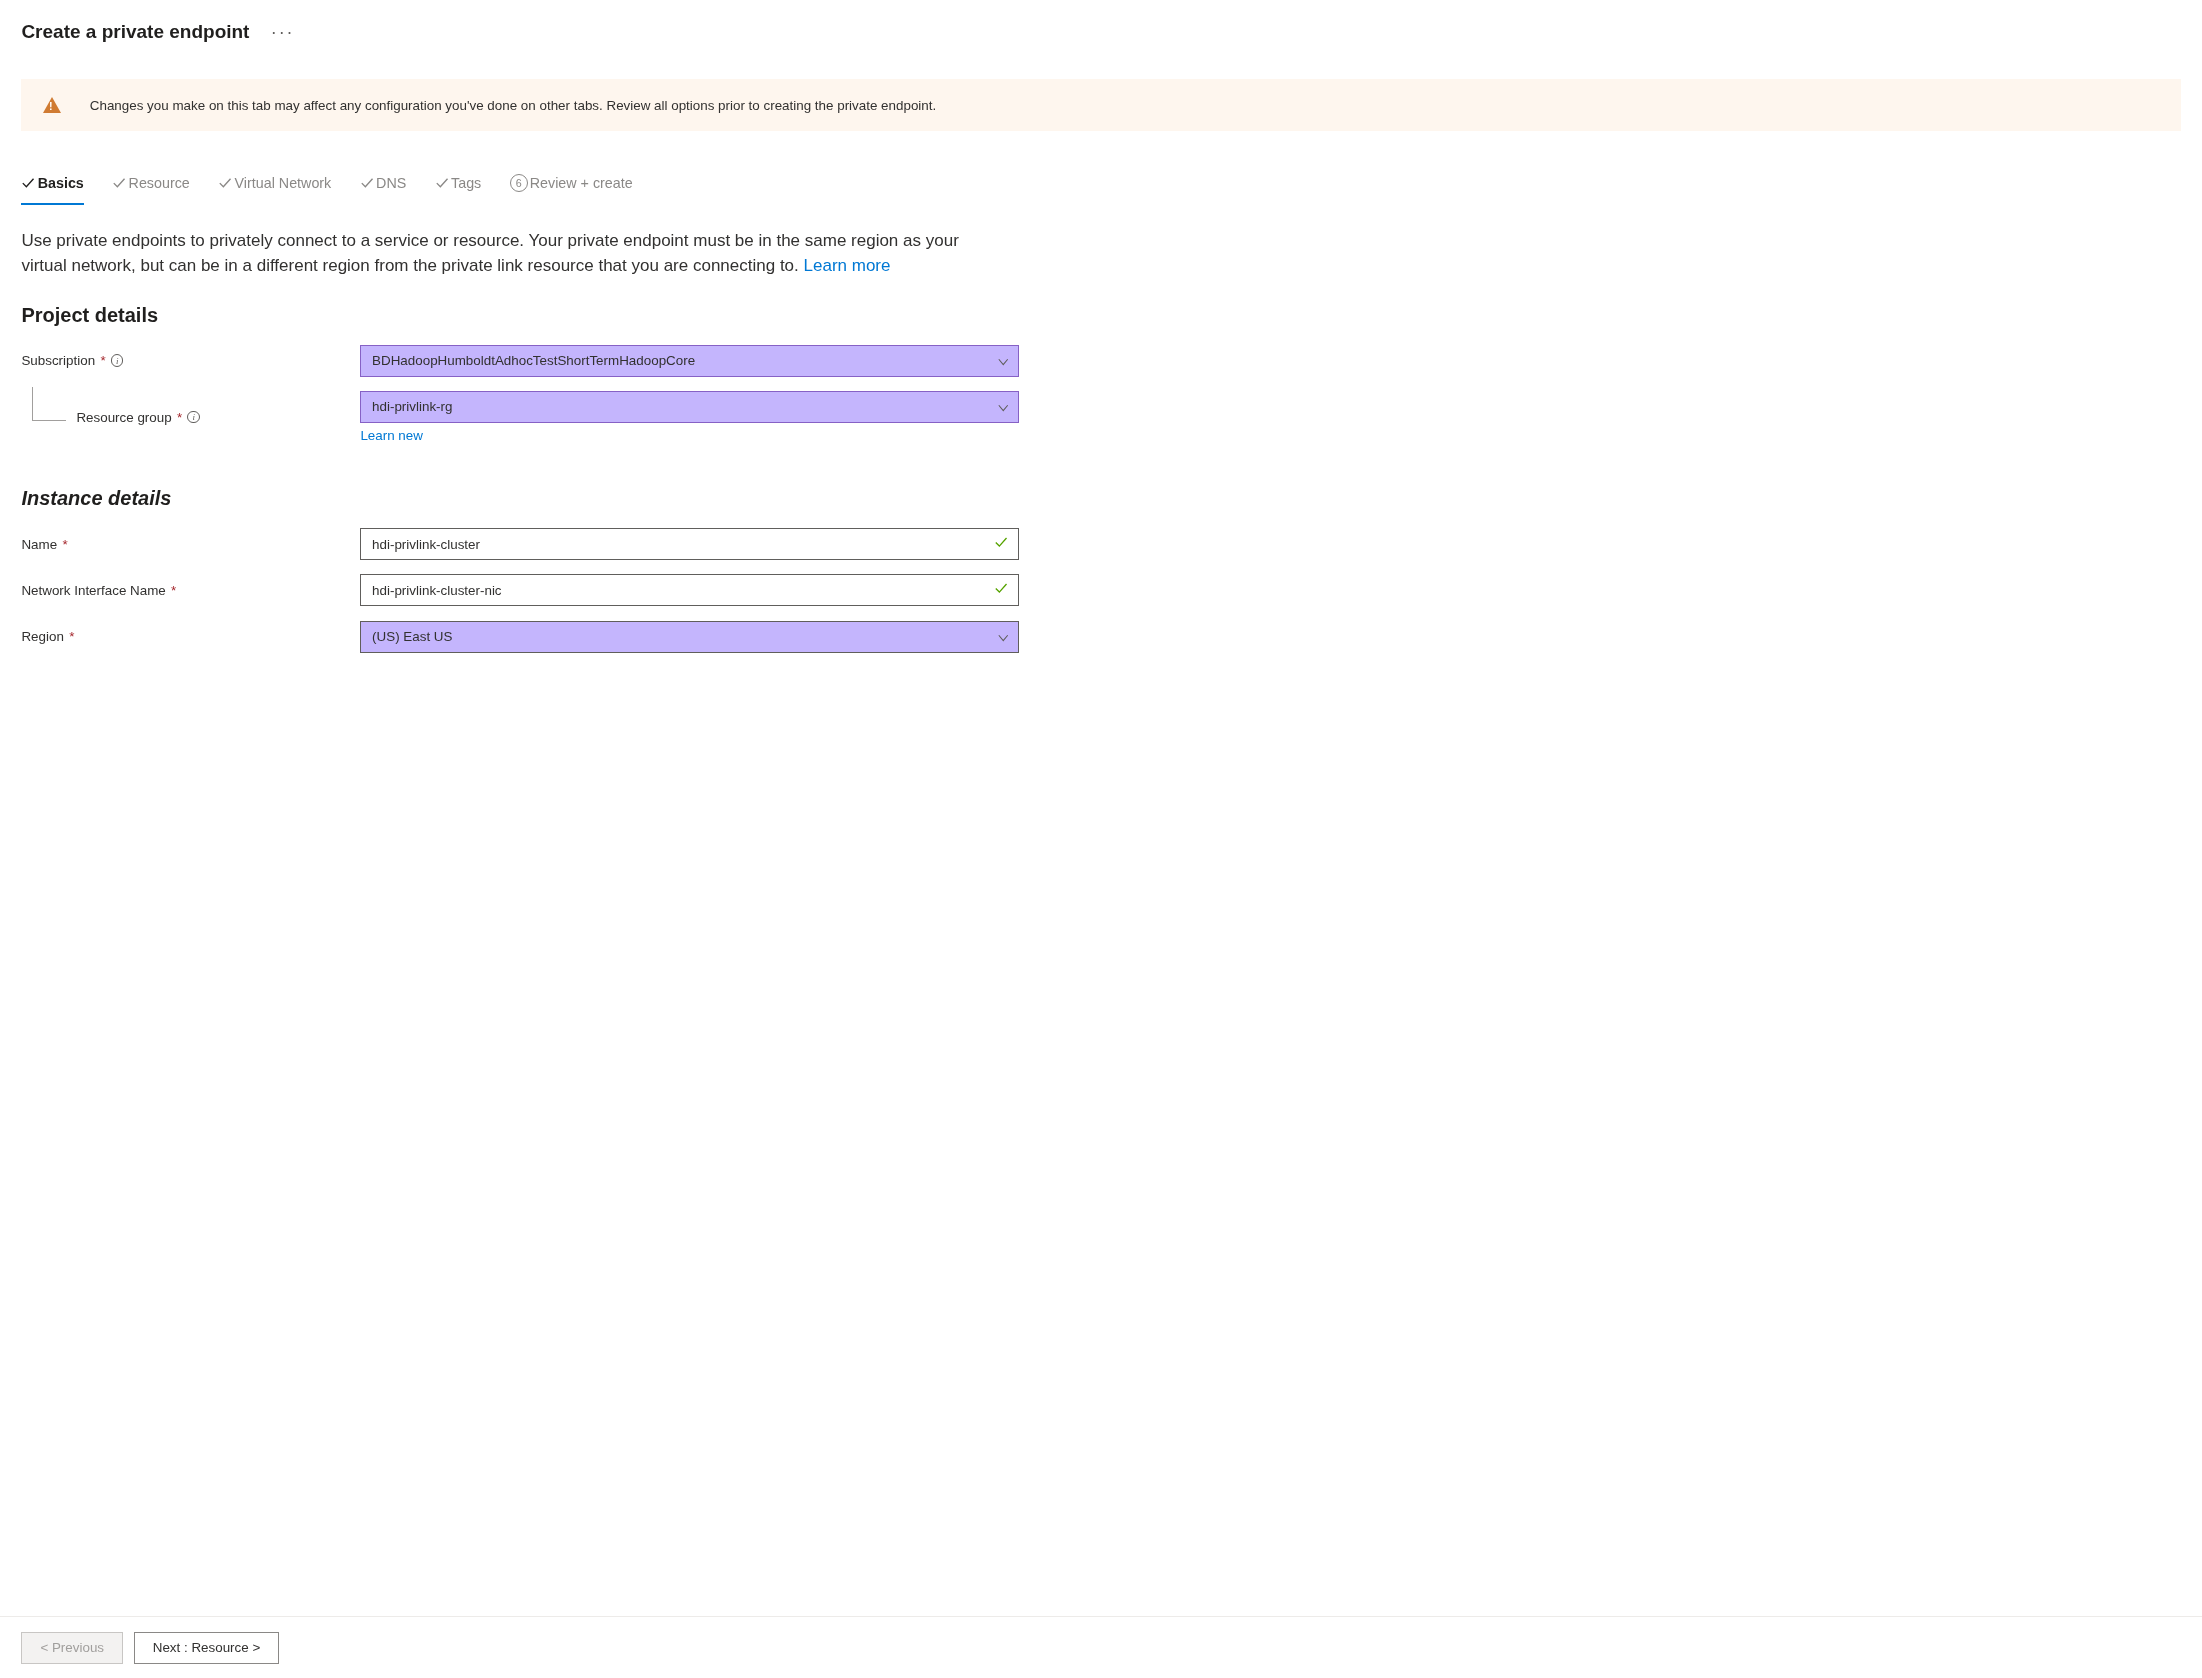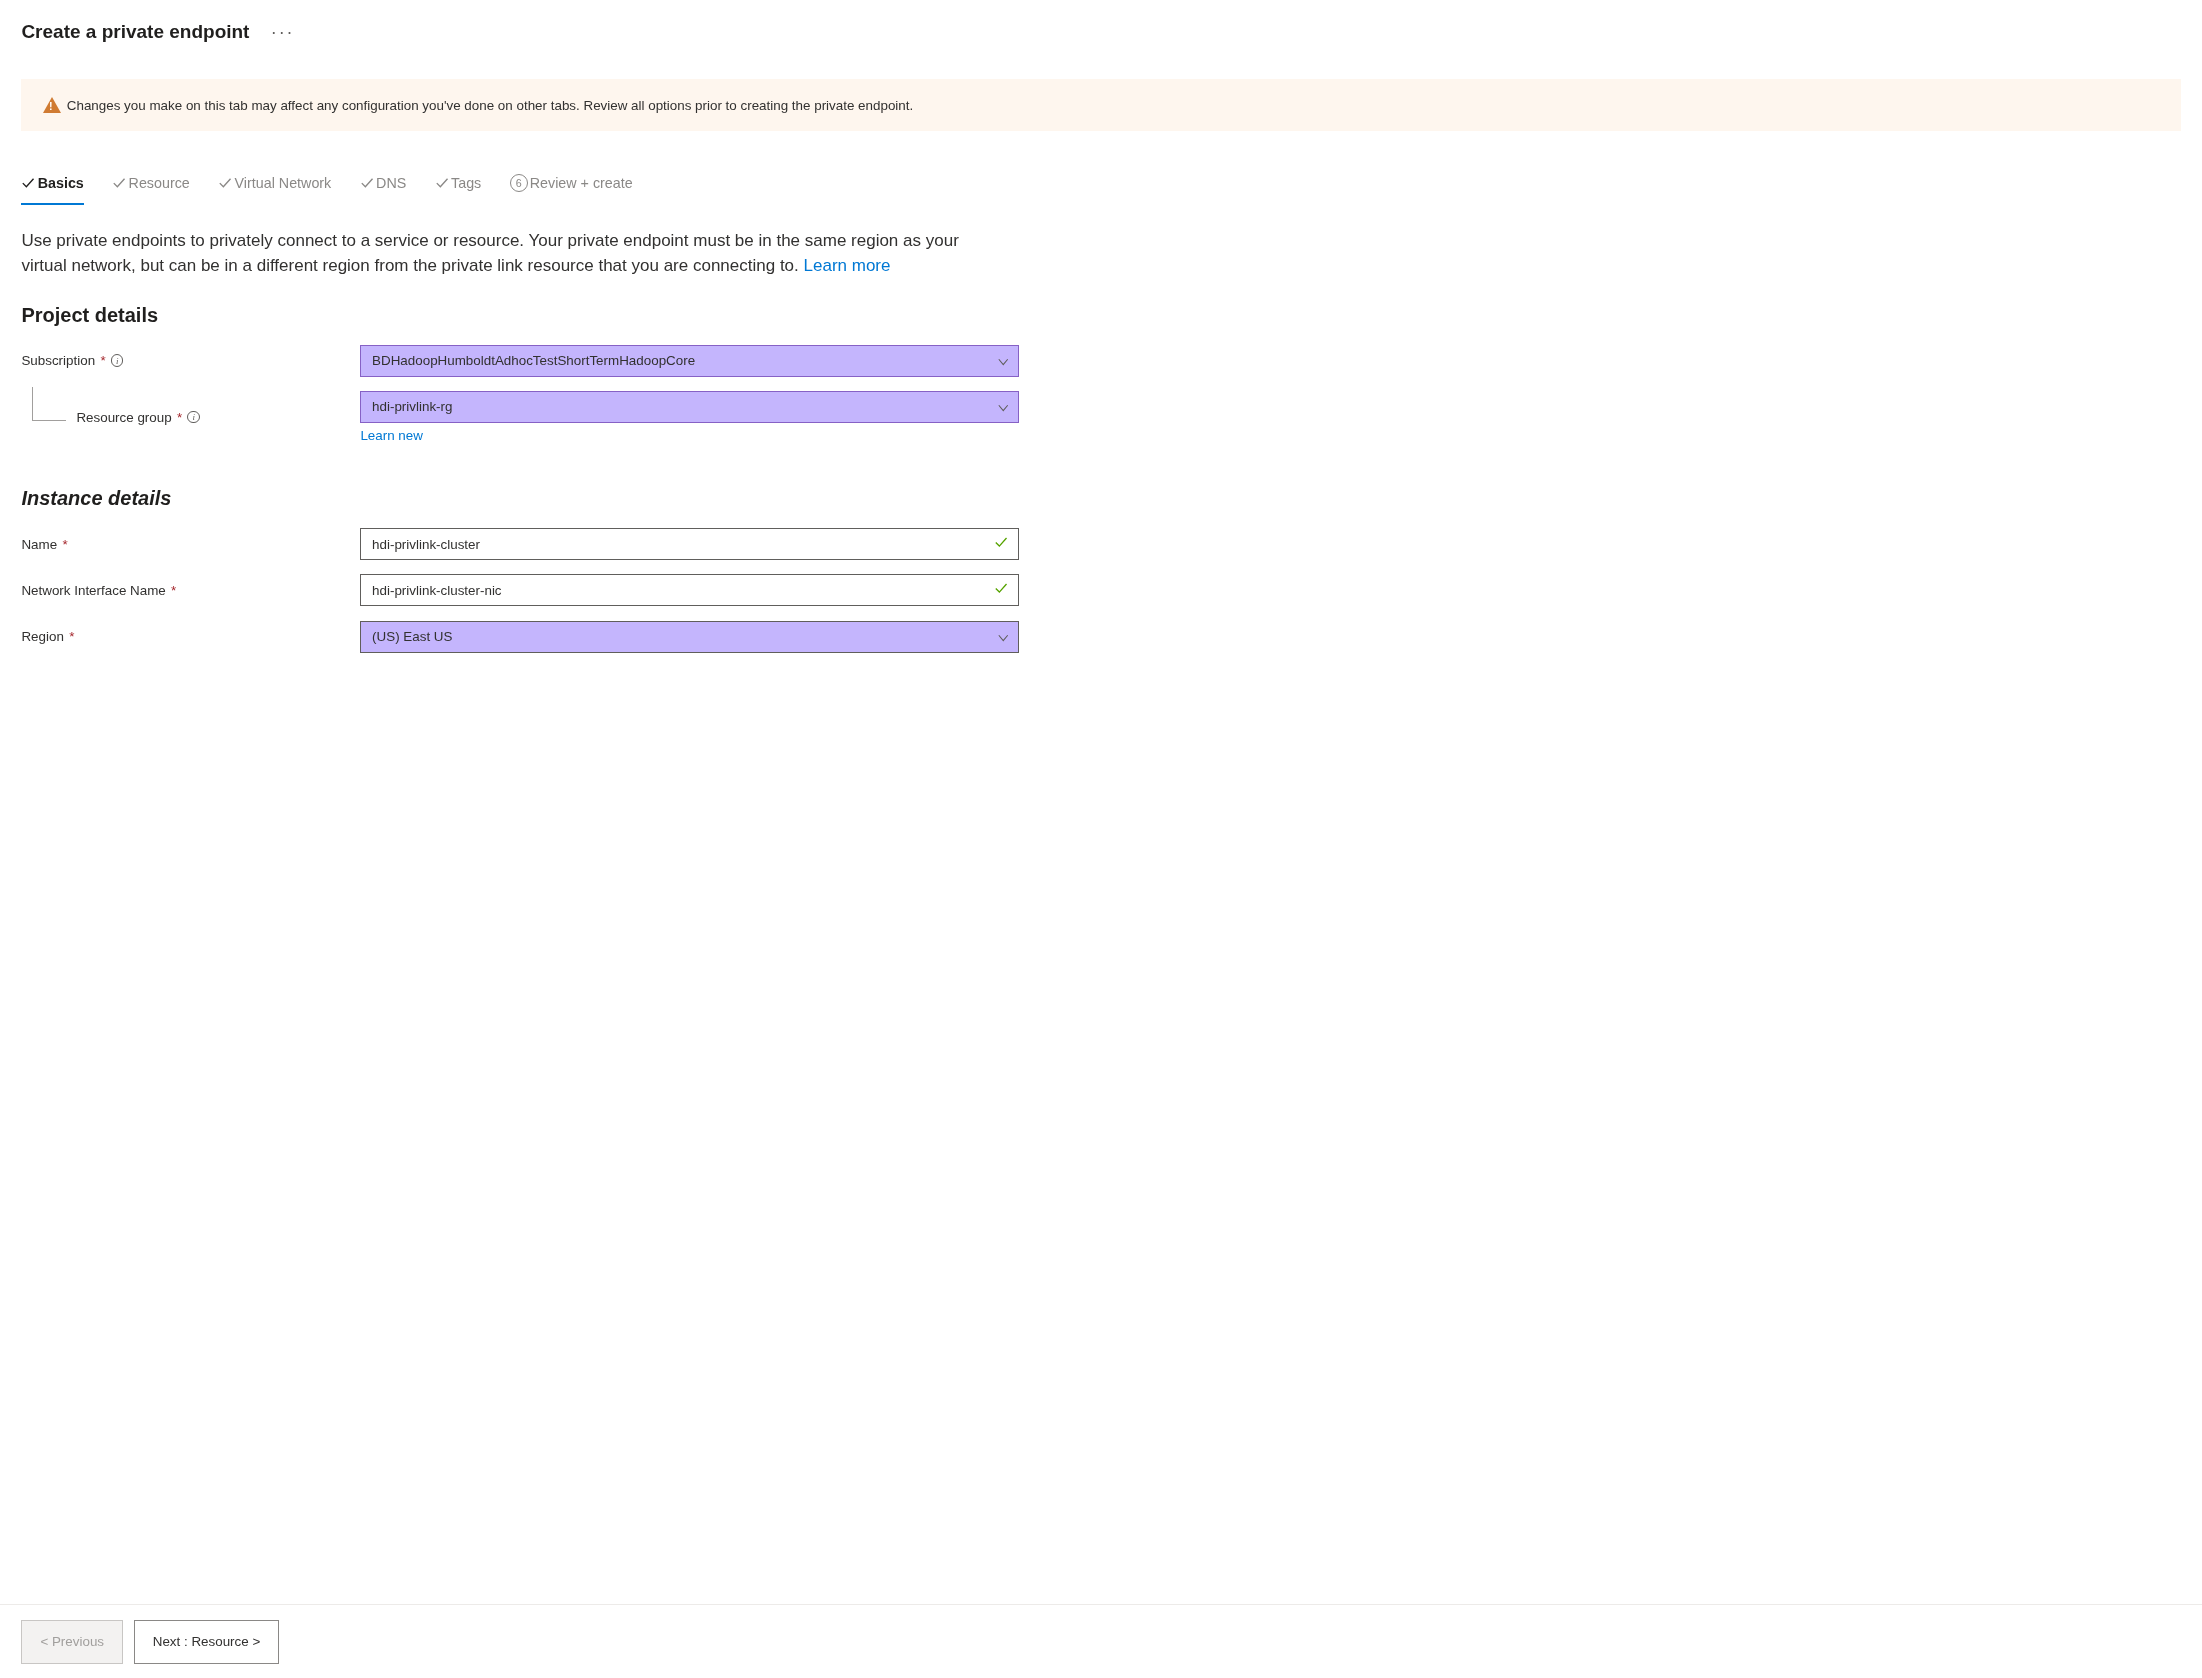--- a/index.html
+++ b/index.html
@@ -29,21 +29,21 @@
       font-size: 18px;
       color: #605e5c;
       cursor: pointer;
       letter-spacing: 1.8px;
     }
     .warning-banner {
       background: #fef6ee;
       padding: 18px 21.4px;
       display: flex;
       align-items: center;
-      gap: 6px;
+      gap: 29px;
       margin-bottom: 36px;
     }
     .warning-icon {
       width: 0;
       height: 0;
       border-left: 9px solid transparent;
       border-right: 9px solid transparent;
       border-bottom: 16px solid #d07b32;
       position: relative;
       flex-shrink: 0;
@@ -237,21 +237,21 @@
       bottom: 0;
       left: 0;
       right: 0;
       background: #fff;
       border-top: 0.9px solid #edebe9;
       padding: 14.3px 21.4px;
       display: flex;
       gap: 10.7px;
     }
     .btn {
-      height: 44px;
+      height: 32px;
       padding: 0 18px;
       font-size: 13.4px;
       border: 0.9px solid #8a8886;
       background: #fff;
       cursor: pointer;
       display: inline-flex;
       align-items: center;
       color: #323130;
     }
     .btn.disabled {

